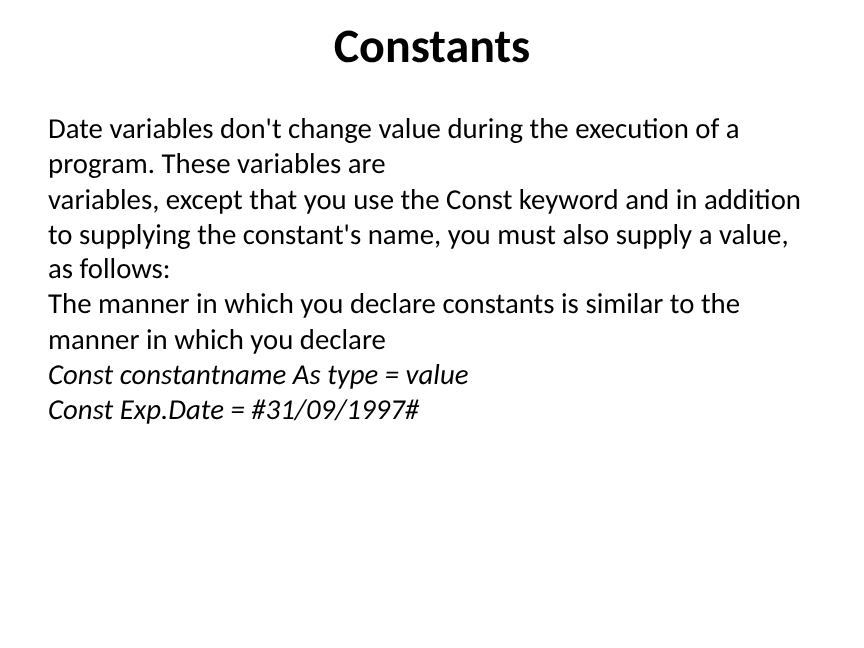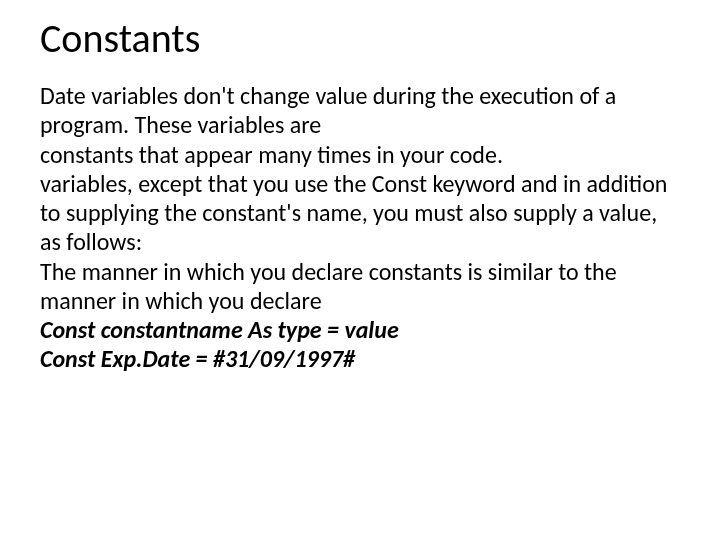--- a/index.html
+++ b/index.html
@@ -1,27 +1,26 @@
 <!DOCTYPE html>
 <html><head>
 <meta charset="utf-8">
 <style>
   html,body{margin:0;padding:0;width:720px;height:540px;background:#fff;font-family:"Calibri","Segoe UI",Arial,sans-serif;color:#000}
   .slide{width:720px;height:540px;box-sizing:border-box;padding:10px 40px 0 40px}
-  .title{font-size:40px;font-weight:400;margin:4px 0 18px 0;letter-spacing:0}
+  .title{text-align:center;font-size:40px;font-weight:700;margin:4px 0 30px 0;letter-spacing:0}
   .body{font-size:24px;line-height:1.22}
   .body p{margin:0}
-  .bi{font-weight:bold;font-style:italic}
+  .bi{font-weight:normal;font-style:italic}
 </style>
 </head>
 <body>
 
 <div class="slide">
   <div class="title">Constants</div>
   <div class="body">
     <p>Date variables don't change value during the execution of a program. These variables are</p>
-    <p>constants that appear many times in your code.</p>
     <p>variables, except that you use the Const  keyword and in addition to supplying the constant's name, you must also supply a value, as follows:</p>
     <p>The manner in which you declare constants is similar to the manner in which you declare</p>
     <p class="bi">Const constantname As type = value</p>
     <p class="bi">Const Exp.Date = #31/09/1997#</p>
   </div>
 </div>
 
 </body></html>

